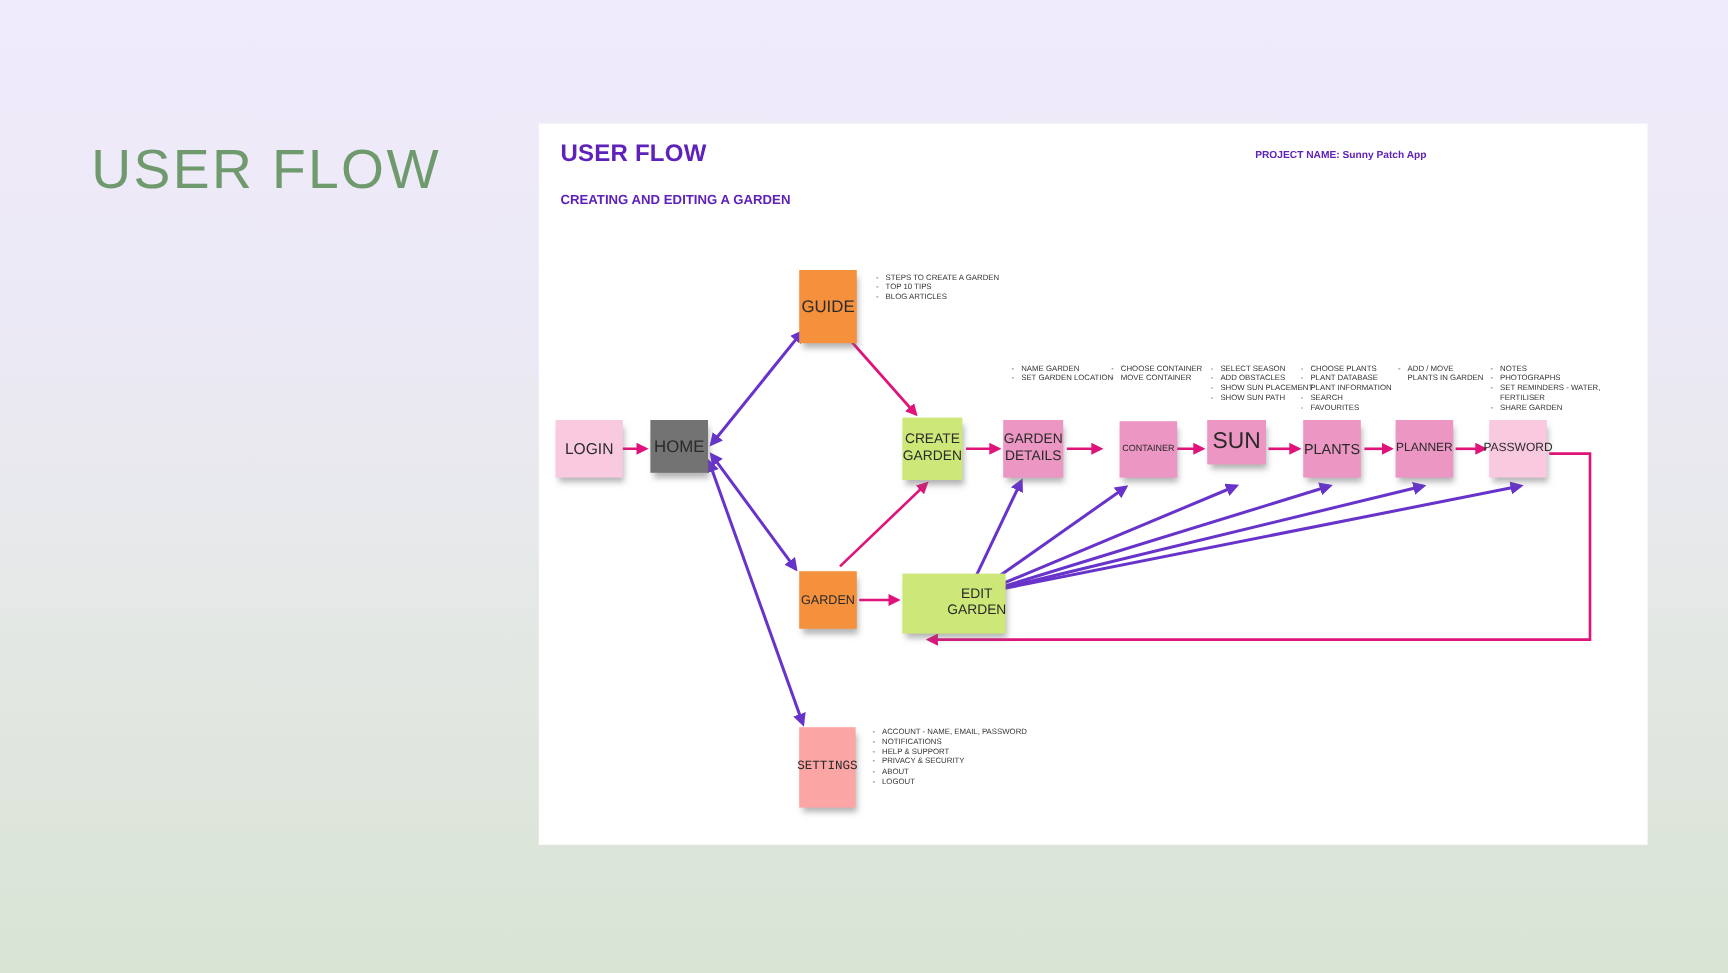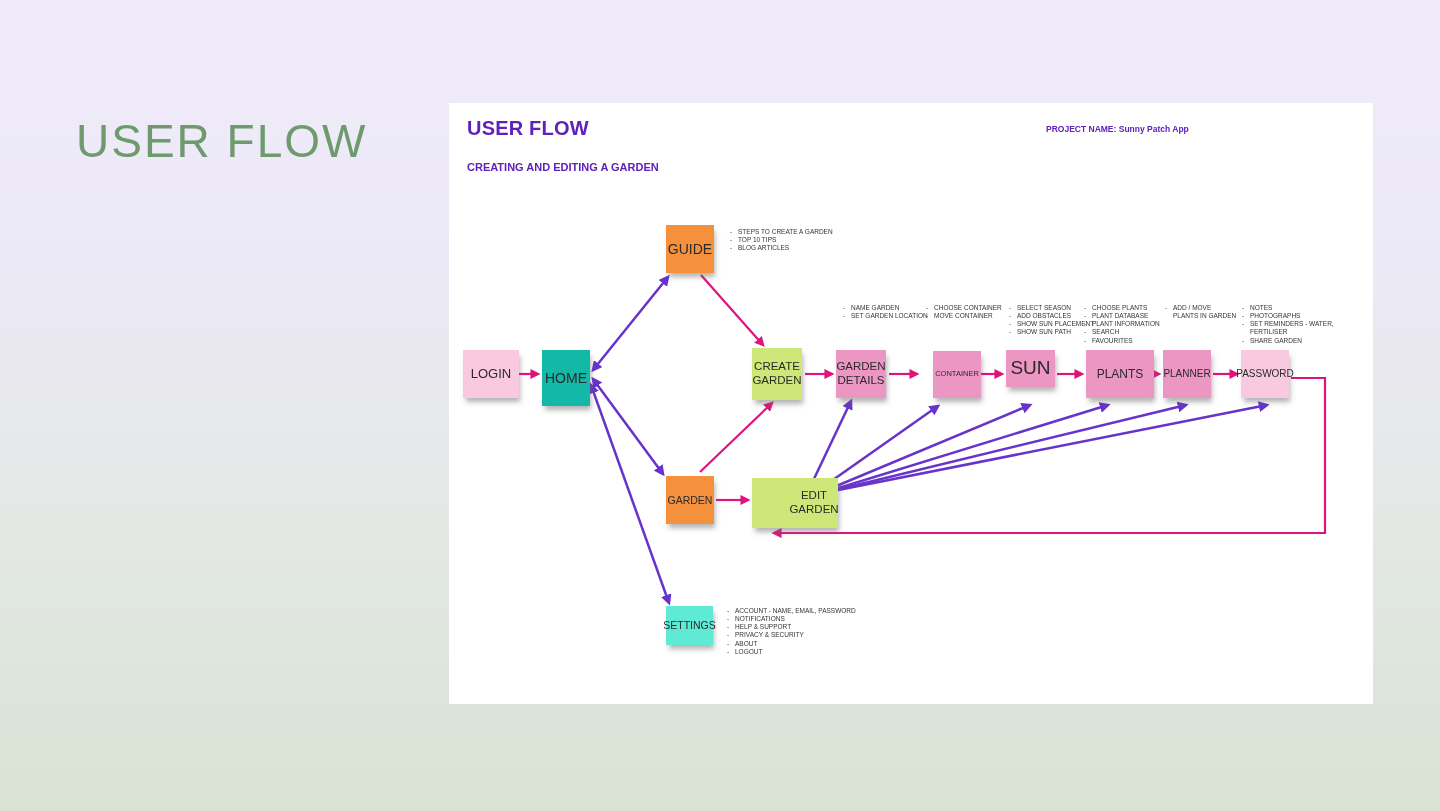--- a/index.html
+++ b/index.html
@@ -71,35 +71,35 @@
         <polyline points="354,397 581,302" fill="none" stroke="#6733cb" stroke-width="2.5" marker-end="url(#mk-purple)" marker-start="url(#mk-purple)"></polyline>
         <polyline points="354,396 659,302" fill="none" stroke="#6733cb" stroke-width="2.5" marker-end="url(#mk-purple)" marker-start="url(#mk-purple)"></polyline>
         <polyline points="354,395 737,302" fill="none" stroke="#6733cb" stroke-width="2.5" marker-end="url(#mk-purple)" marker-start="url(#mk-purple)"></polyline>
         <polyline points="354,394 818,302" fill="none" stroke="#6733cb" stroke-width="2.5" marker-end="url(#mk-purple)" marker-start="url(#mk-purple)"></polyline>
         <polyline points="842,275 876,275 876,430 325,430" fill="none" stroke="#e0137b" stroke-width="2.2" marker-end="url(#mk-pink)"></polyline>
       </g>
   </svg>
 
   <div id="notes">
       <div class="note" style="left: 14px; top: 247px; width: 56px; height: 48px; font-size: 13px; background: rgb(248, 201, 223);">LOGIN</div>
-      <div class="note" style="left: 93px; top: 247px; width: 48px; height: 56px; font-size: 14px; background: #14b8a6;">HOME</div>
-      <div class="note" style="left: 217px; top: 122px; width: 48px; height: 48px; font-size: 14px; background: rgb(245, 145, 61);">GUIDE</div>
+      <div class="note" style="left: 93px; top: 247px; width: 48px; height: 44px; font-size: 14px; background: #737373;">HOME</div>
+      <div class="note" style="left: 217px; top: 122px; width: 48px; height: 61px; font-size: 14px; background: rgb(245, 145, 61);">GUIDE</div>
       <div class="note" style="left: 303px; top: 245px; width: 50px; height: 52px; font-size: 11.5px; background: rgb(205, 232, 120);">CREATE
 GARDEN</div>
       <div class="note" style="left: 387px; top: 247px; width: 50px; height: 48px; font-size: 11.5px; background: rgb(236, 150, 195);">GARDEN
 DETAILS</div>
       <div class="note" style="left: 472px; top: 248px; width: 48px; height: 47px; font-size: 7.5px; background: rgb(236, 150, 195); margin-left: 12px;">CONTAINER</div>
       <div class="note" style="left: 557px; top: 247px; width: 49px; height: 37px; font-size: 19px; background: rgb(236, 150, 195);">SUN</div>
-      <div class="note" style="left: 637px; top: 247px; width: 68px; height: 48px; font-size: 12px; background: rgb(236, 150, 195);">PLANTS</div>
+      <div class="note" style="left: 637px; top: 247px; width: 48px; height: 48px; font-size: 12px; background: rgb(236, 150, 195);">PLANTS</div>
       <div class="note" style="left: 714px; top: 247px; width: 48px; height: 48px; font-size: 10px; background: rgb(236, 150, 195);">PLANNER</div>
       <div class="note" style="left: 792px; top: 247px; width: 48px; height: 48px; font-size: 10px; background: rgb(248, 201, 223);">PASSWORD</div>
       <div class="note" style="left: 217px; top: 373px; width: 48px; height: 48px; font-size: 10.5px; background: rgb(245, 145, 61);">GARDEN</div>
       <div class="note" style="left: 303px; top: 375px; width: 48px; height: 50px; font-size: 11.5px; background: rgb(205, 232, 120); padding-left: 38px;">EDIT
 GARDEN</div>
-      <div class="note" style="left: 217px; top: 503px; width: 47px; height: 39px; font-size: 10.5px; background: #5eead4;">SETTINGS</div>
+      <div class="note" style="left: 217px; top: 503px; width: 47px; height: 67px; font-size: 10.5px; background: #fca5a5; font-family: Liberation Mono, monospace;">SETTINGS</div>
     </div>
   <div id="annotations">
       <div class="ann" style="left: 281px; top: 125px;">
         <div class="row">
           <span class="dash">-</span>
           <span>STEPS TO CREATE A GARDEN</span>
         </div>
         <div class="row">
           <span class="dash">-</span>
           <span>TOP 10 TIPS</span>

